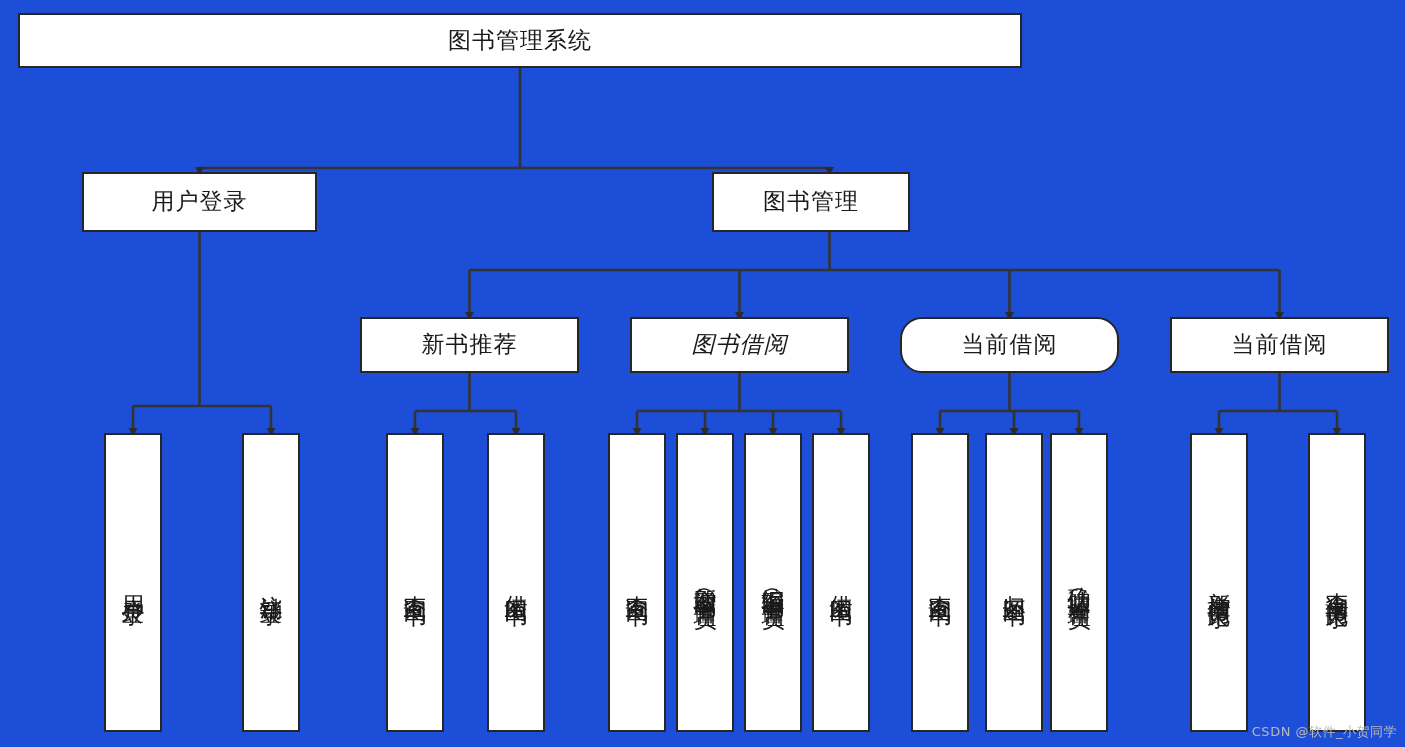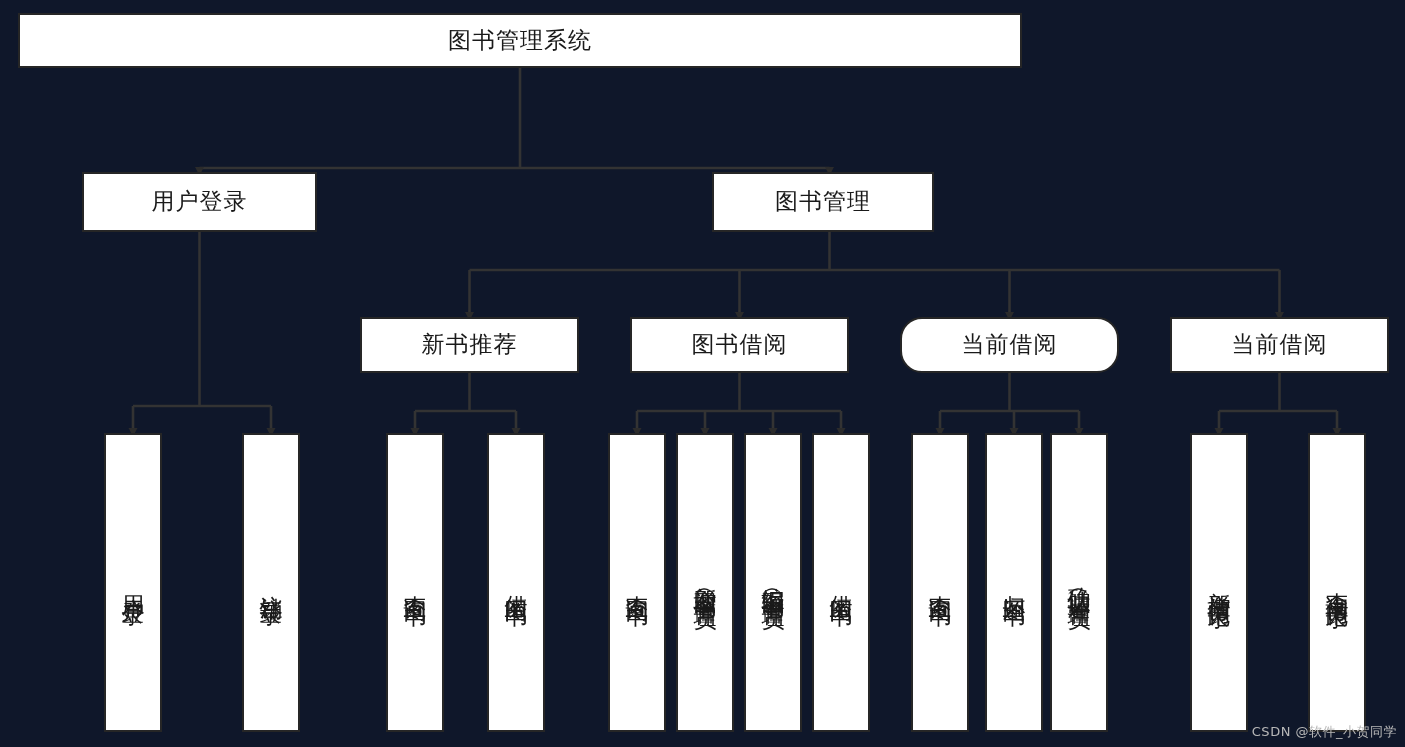--- a/index.html
+++ b/index.html
@@ -7,21 +7,21 @@
     padding: 0;
     background: #ffffff;
   }
   body {
     font-family: "DejaVu Sans", "Liberation Sans", sans-serif;
   }
   #canvas {
     position: relative;
     width: 1405px;
     height: 747px;
-    background: #0f172a;
+    background: #1d4ed8;
     overflow: hidden;
   }
   svg#wires {
     position: absolute;
     left: 0;
     top: 0;
     width: 1405px;
     height: 747px;
     pointer-events: none;
   }
@@ -115,28 +115,28 @@
       </g>
   </svg>
 
   <div class="node horiz" style="left: 18px; top: 13px; width: 1004px; height: 55px;">
       <span>图书管理系统</span>
     </div>
 
   <div class="node horiz" style="left: 82px; top: 172px; width: 235px; height: 60px;">
       <span>用户登录</span>
     </div>
-  <div class="node horiz" style="left: 712px; top: 172px; width: 222px; height: 60px; align-items: center;">
+  <div class="node horiz" style="left: 712px; top: 172px; width: 198px; height: 60px; align-items: center;">
       <span>图书管理</span>
     </div>
 
   <div class="node horiz" style="left: 360px; top: 317px; width: 219px; height: 56px; text-align: center;">
       <span>新书推荐</span>
     </div>
-  <div class="node horiz" style="left: 630px; top: 317px; width: 219px; height: 56px;">
+  <div class="node horiz" style="left: 630px; top: 317px; width: 219px; height: 56px; font-style: italic;">
       <span>图书借阅</span>
     </div>
   <div class="node horiz" style="left: 900px; top: 317px; width: 219px; height: 56px; border-radius: 22px;">
       <span>当前借阅</span>
     </div>
   <div class="node horiz" style="left: 1170px; top: 317px; width: 219px; height: 56px;">
       <span>当前借阅</span>
     </div>
 
   <div class="node vert" style="left: 104px; top: 433px; width: 58px; height: 299px;">

